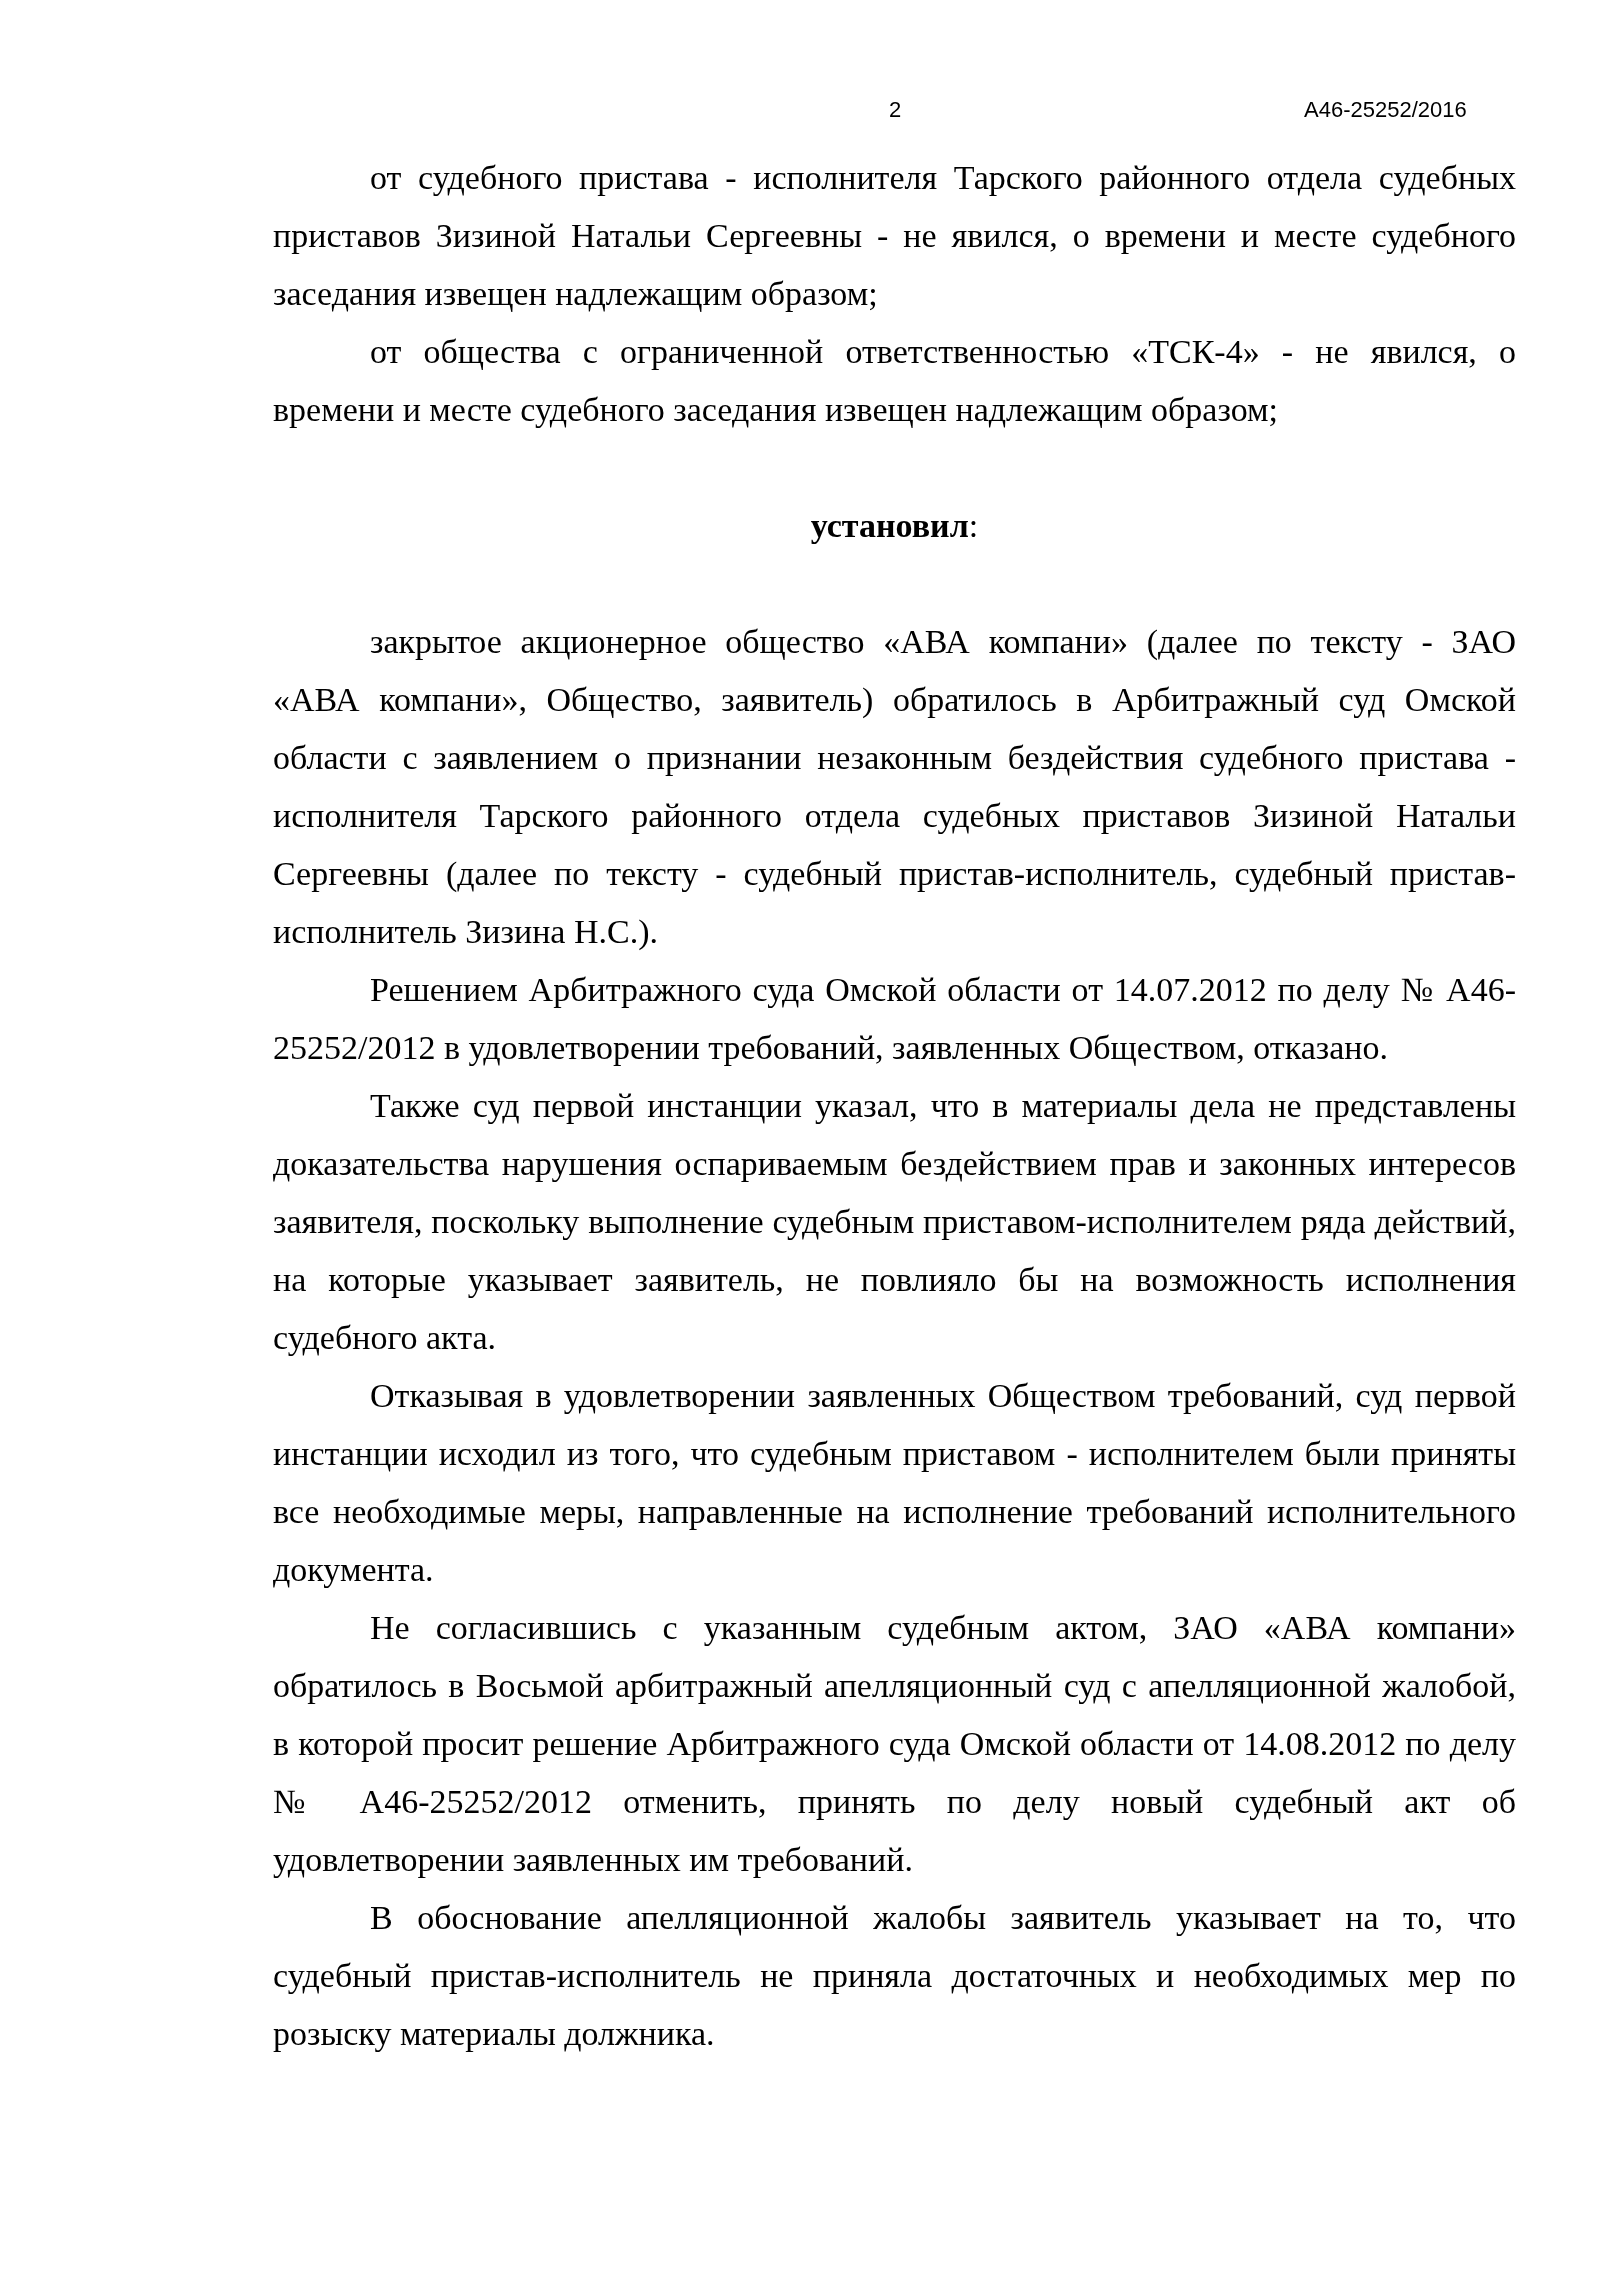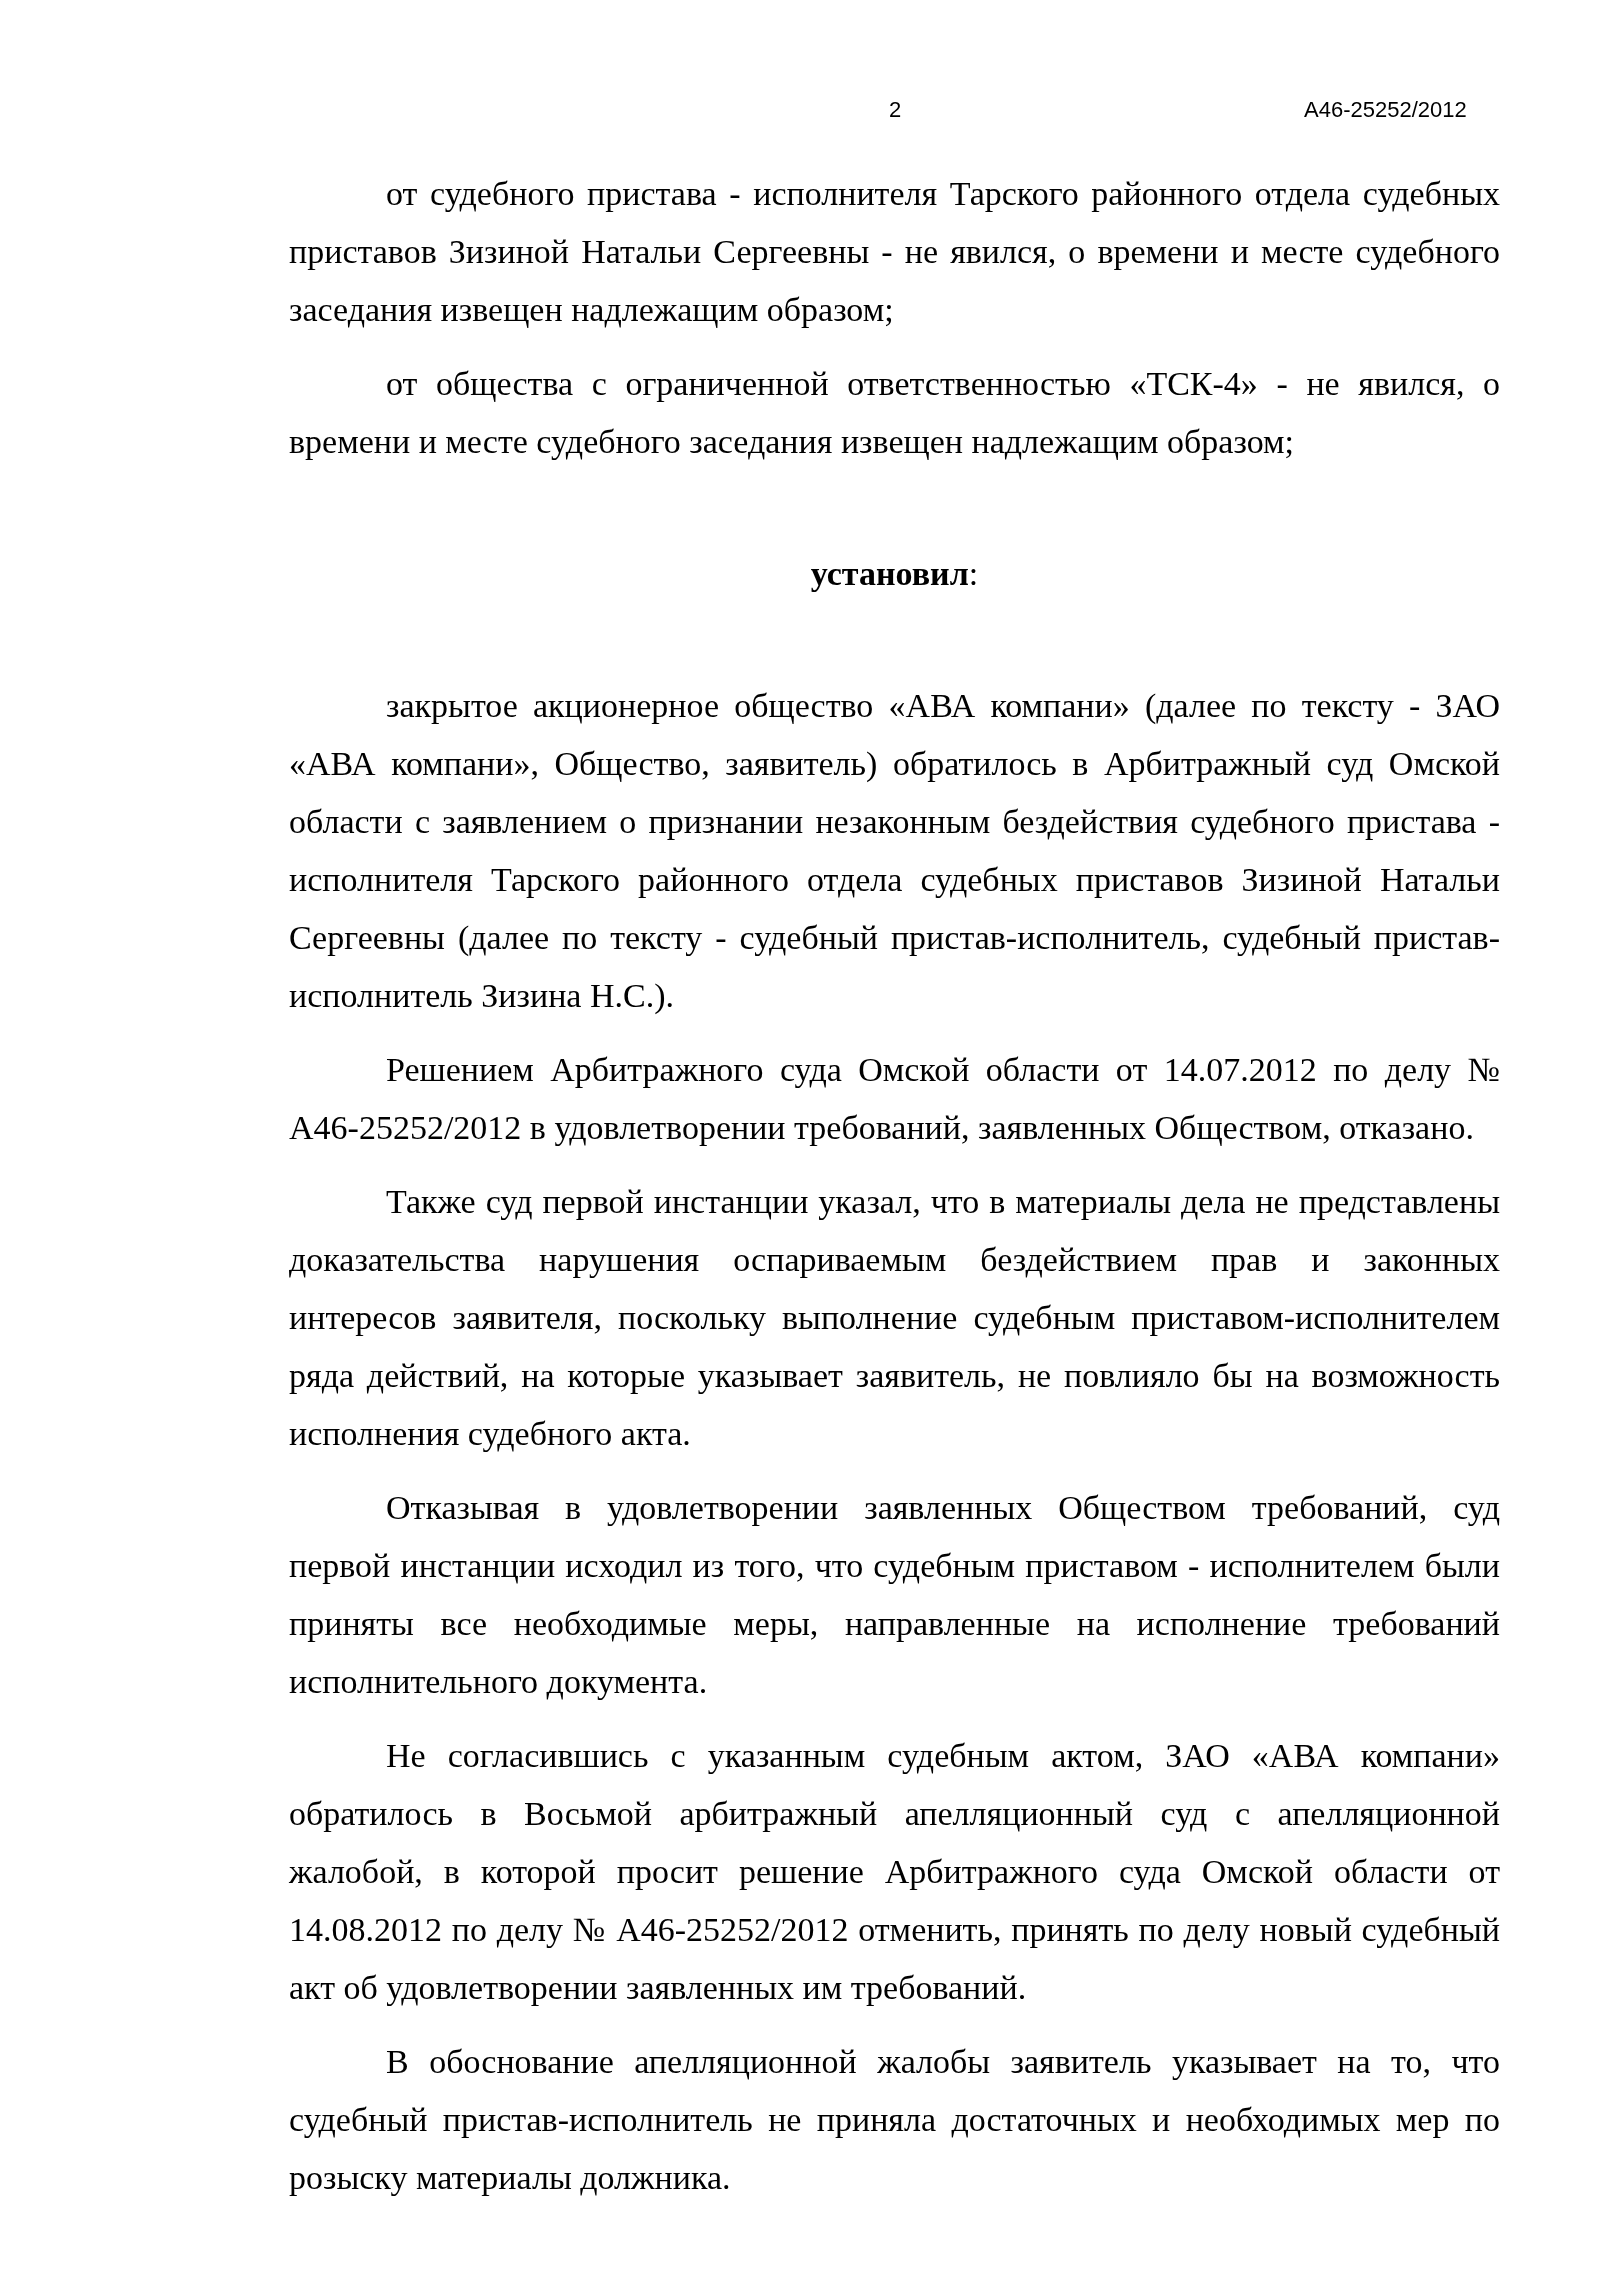--- a/index.html
+++ b/index.html
@@ -36,40 +36,40 @@
     .body {
       position: absolute;
       top: 149px;
       left: 273px;
       width: 1243px;
       font-family: "Liberation Serif", serif;
       font-size: 34px;
       line-height: 58px;
     }
     .para {
-      margin: 16px;
+      margin: 0;
       text-indent: 97px;
       text-align: justify;
     }
     .heading {
       margin: 0;
       text-align: center;
       padding-top: 58px;
       padding-bottom: 58px;
     }
     .heading .bold {
       font-weight: bold;
     }
   </style>
 </head>
 <body>
 
 <div class="header">
   <span class="page-number">2</span>
-  <span class="case-number">А46-25252/2012</span>
+  <span class="case-number">А46-25252/2016</span>
 </div>
 
 <div class="body">
   <p class="para">от судебного пристава - исполнителя Тарского районного отдела судебных приставов Зизиной Натальи Сергеевны - не явился, о времени и месте судебного заседания извещен надлежащим образом;</p>
   <p class="para">от общества с ограниченной ответственностью «ТСК-4» - не явился, о времени и месте судебного заседания извещен надлежащим образом;</p>
 
   <p class="heading">
     <span class="bold">установил</span><span>:</span>
   </p>
 

